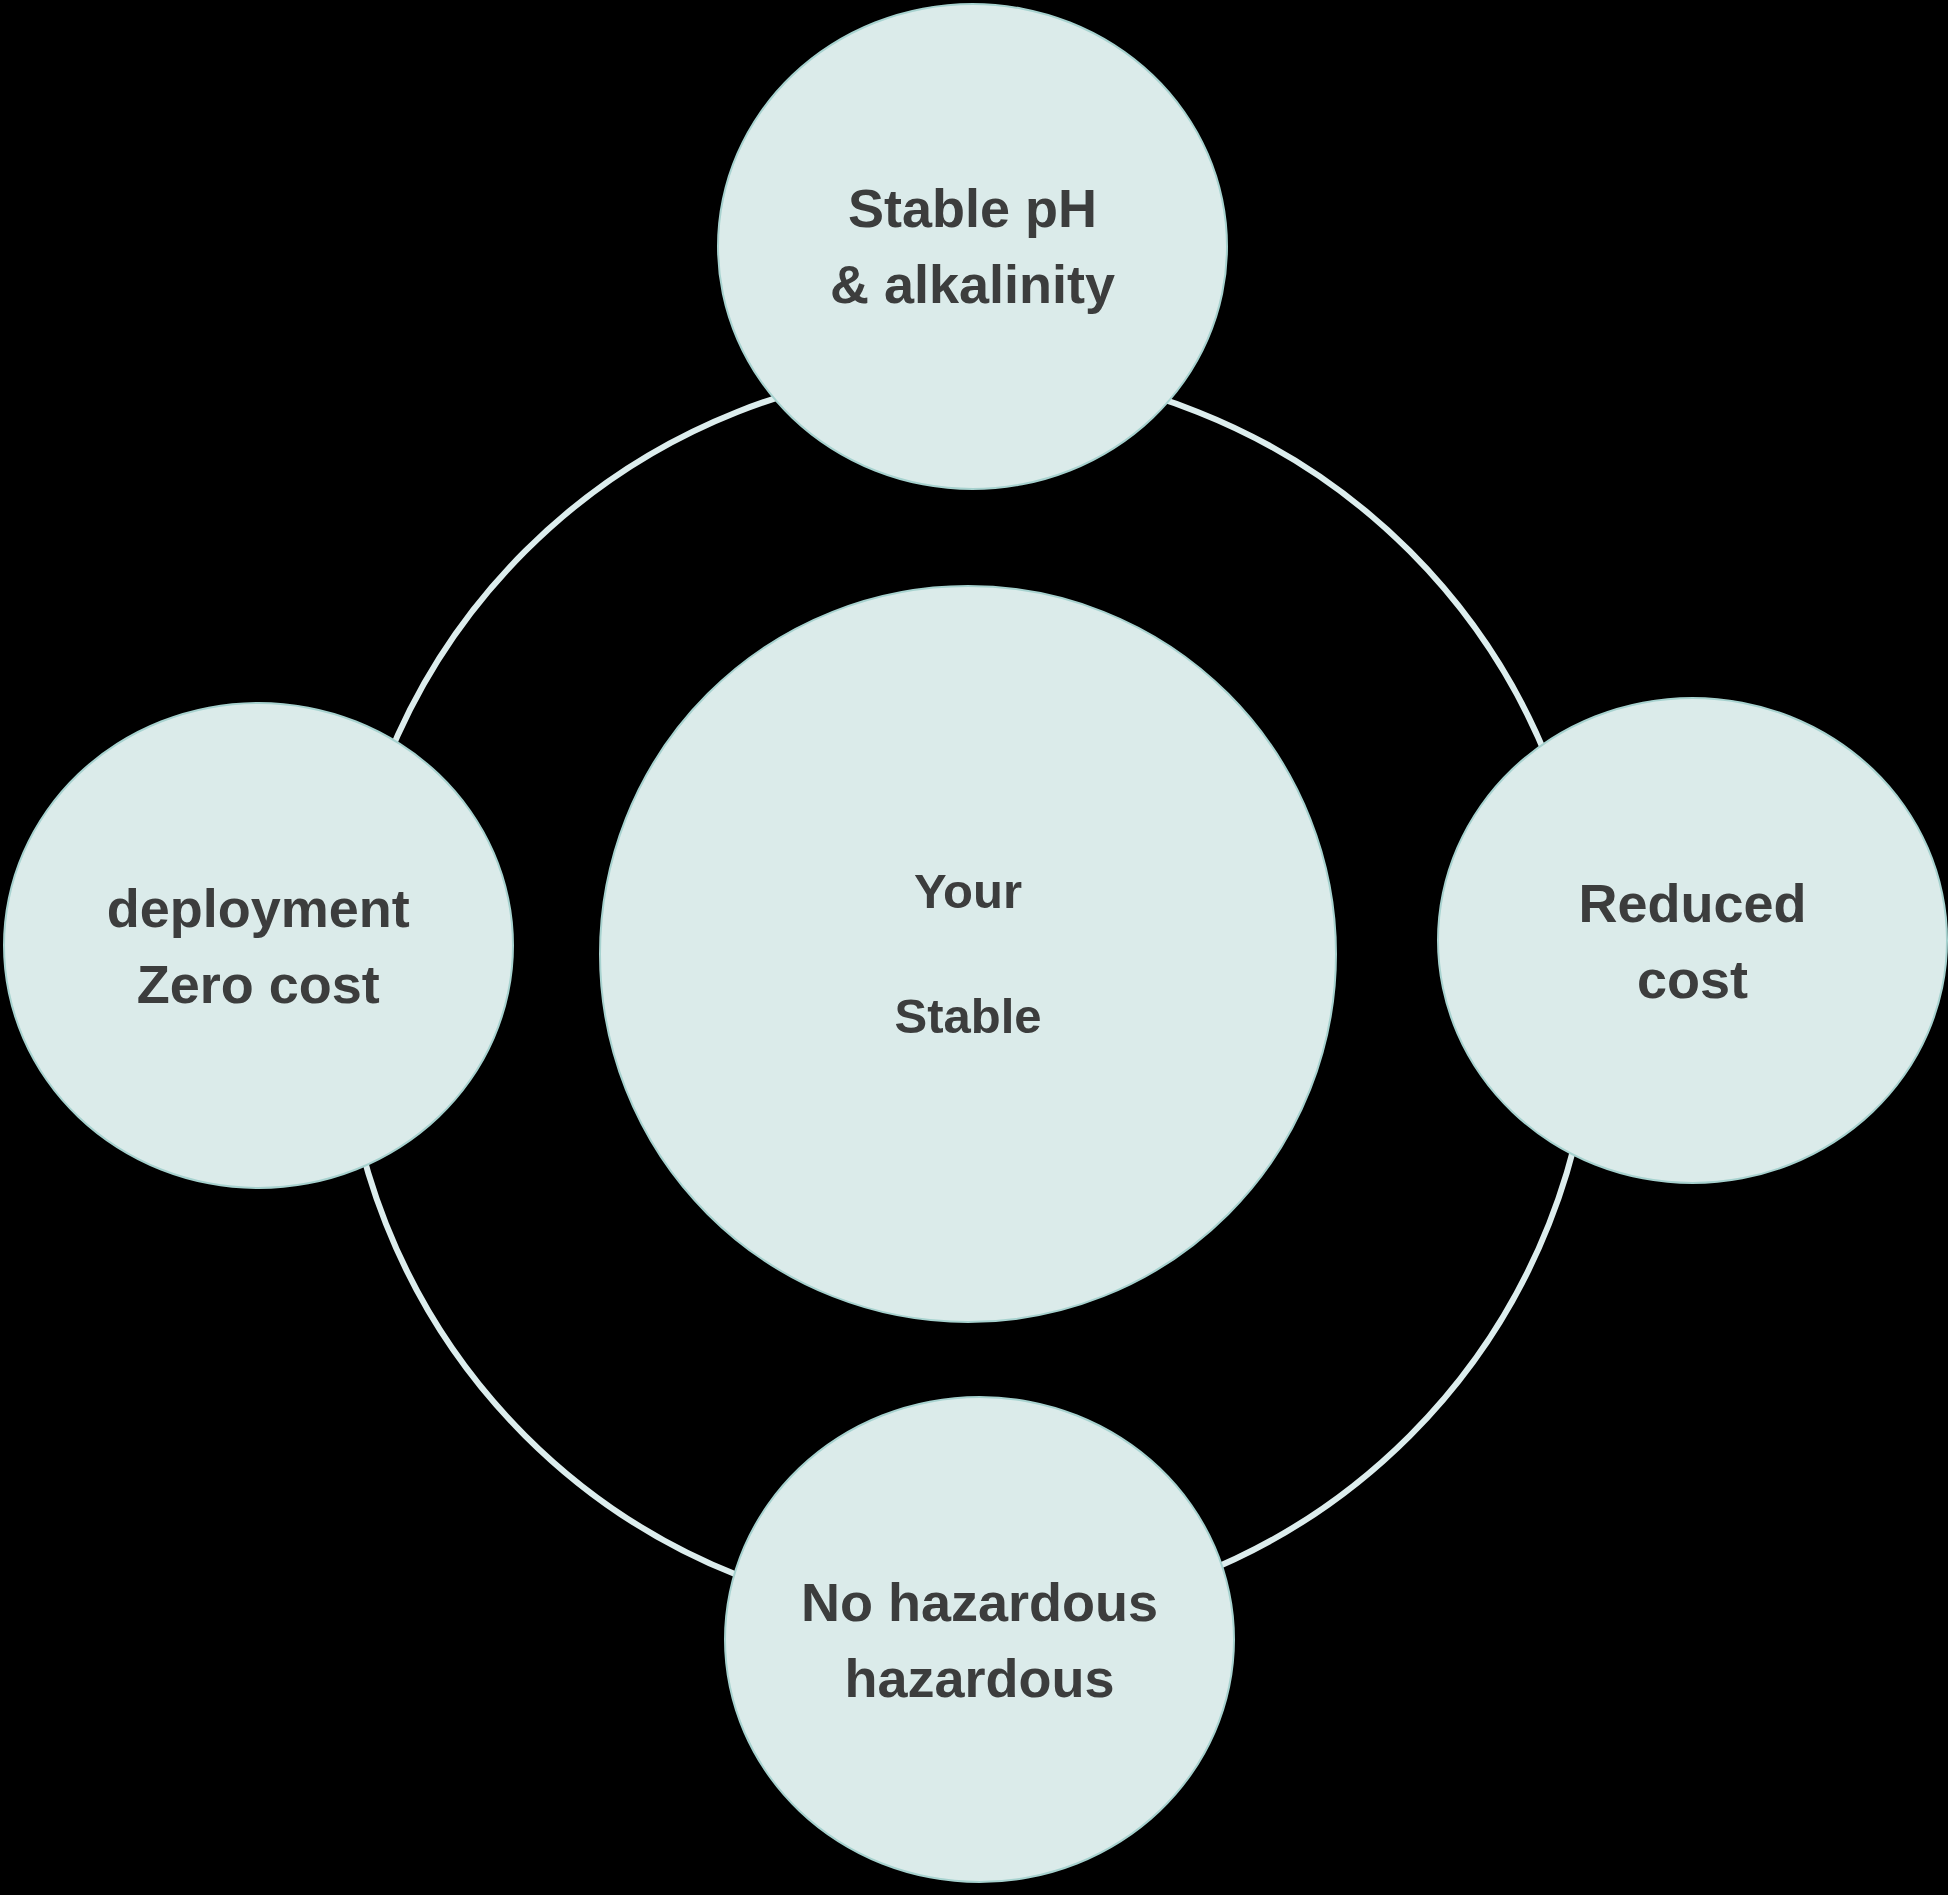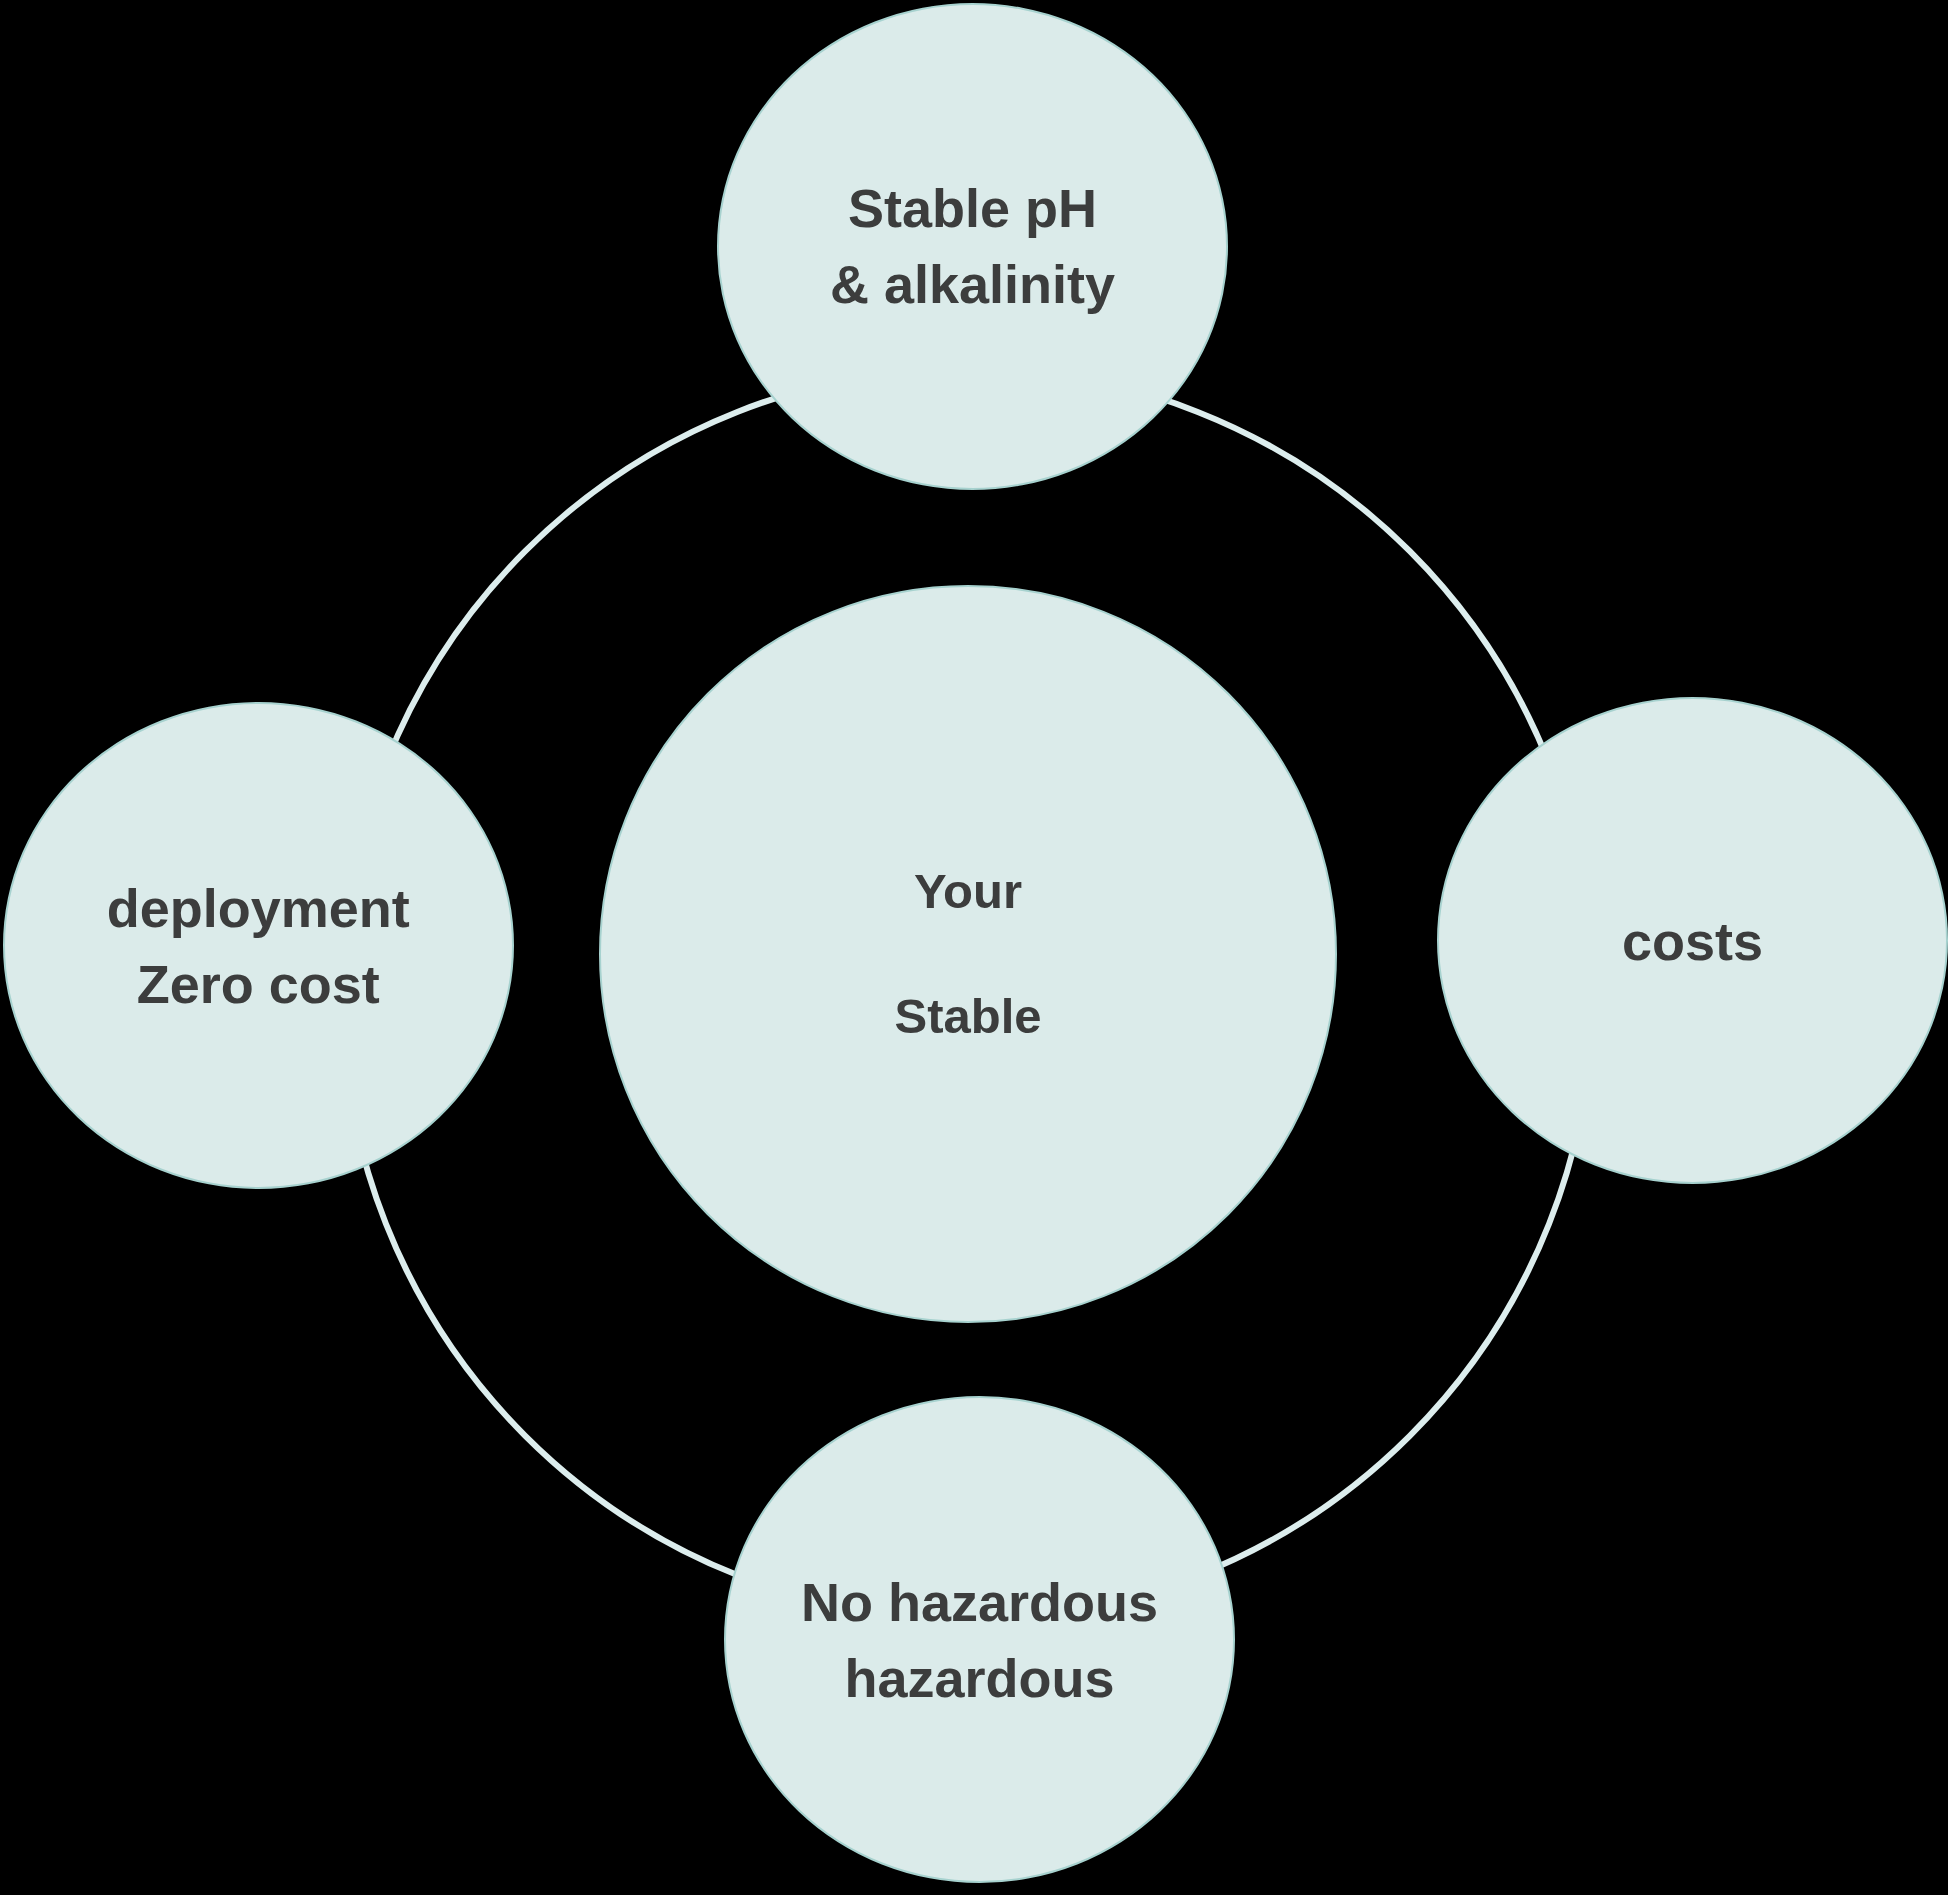--- a/index.html
+++ b/index.html
@@ -57,21 +57,22 @@
     <span class="node-line">Stable pH</span>
     <span class="node-line">&amp; alkalinity</span>
   </div>
 
   <div class="node node-satellite node-left">
     <span class="node-line">deployment</span>
     <span class="node-line">Zero cost</span>
   </div>
 
   <div class="node node-satellite node-right">
-    <span class="node-line">costs</span>
+    <span class="node-line">Reduced</span>
+    <span class="node-line">cost</span>
   </div>
 
   <div class="node node-satellite node-bottom">
     <span class="node-line">No hazardous</span>
     <span class="node-line">hazardous</span>
   </div>
 
 </div>
 
 

